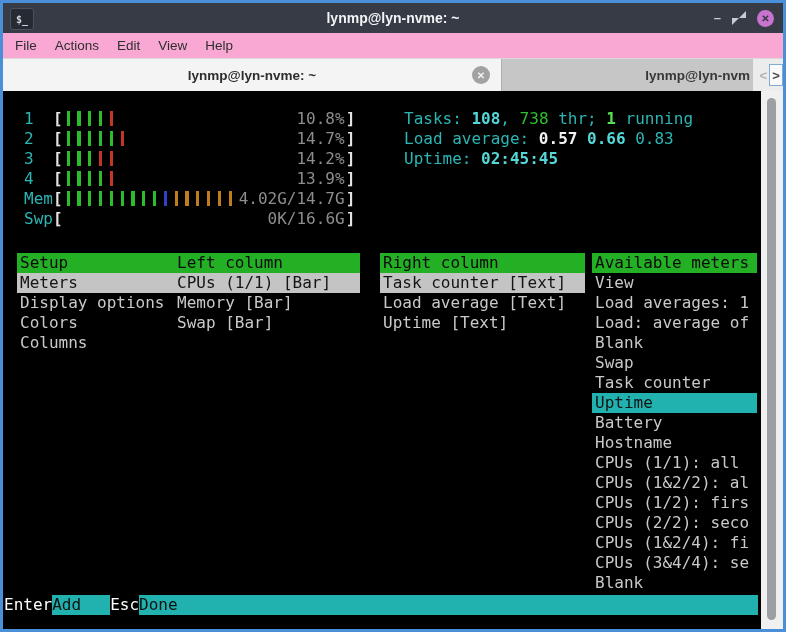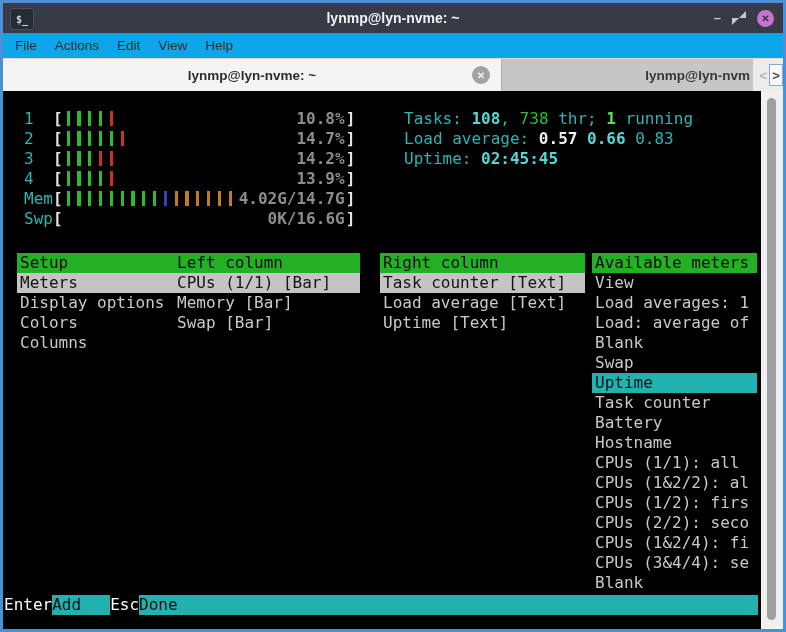--- a/index.html
+++ b/index.html
@@ -19,21 +19,21 @@
   .btn-min{color:#c6cbd2;font-weight:bold;font-size:13px;line-height:10px;cursor:default;}
   .btn-max{width:14px;height:14px;position:relative;}
   .btn-max .tri-ne{position:absolute;right:0;top:0;width:0;height:0;
     border-left:7px solid transparent;border-top:7px solid #c6cbd2;transform:rotate(90deg);}
   .btn-max .tri-sw{position:absolute;left:0;bottom:0;width:0;height:0;
     border-right:7px solid transparent;border-bottom:7px solid #c6cbd2;transform:rotate(90deg);}
   .btn-close{width:17px;height:17px;border-radius:50%;background:#c873cf;color:#2f343e;
     font-size:10px;font-weight:bold;display:flex;align-items:center;justify-content:center;}
 
   
-  .menubar{height:26px;background:#0ea5e9;border-bottom:1px solid #dadada;
+  .menubar{height:26px;background:#f9a8d4;border-bottom:1px solid #dadada;
     display:flex;align-items:center;padding-left:3px;box-sizing:border-box;flex:none;}
   .menu-item{padding:0 9px;font-size:13.5px;color:#2e2e2e;}
 
   
   .tabbar{height:32px;background:#d0d0d0;display:flex;flex:none;}
   .tab{box-sizing:border-box;height:32px;display:flex;align-items:center;}
   .tab.active{width:499px;background:#f4f4f4;border-right:1px solid #b0b0b0;
     justify-content:center;position:relative;}
   .tab-title{font-size:13.5px;font-weight:bold;color:#2d2d2d;white-space:nowrap;}
   .tab-close{position:absolute;right:11px;top:7px;width:18px;height:18px;border-radius:50%;
@@ -55,21 +55,21 @@
   .thumb{position:absolute;left:6px;top:7px;width:9px;height:522px;background:#9da0a3;border-radius:5px;}
 
   
   .meter-row{position:absolute;left:21px;height:20px;display:flex;white-space:pre;}
   .meter-label{display:inline-block;width:29px;color:#2bb5b5;}
   .bracket{color:#e4e4e4;font-weight:bold;}
   .bar-area{position:relative;display:inline-block;width:283px;height:20px;}
   .bar{position:absolute;top:2px;width:3.2px;height:15px;}
   .bar.green{background:#2bbd2b}.bar.red{background:#c23528}
   .bar.blue{background:#3142c6}.bar.orange{background:#c07d1f}
-  .meter-value{position:absolute;right:1px;top:0;color:#8d8d8d;font-weight:bold;}
+  .meter-value{position:absolute;right:1px;top:0;color:#8d8d8d;font-weight:normal;}
 
   
   .info-line{position:absolute;left:401px;white-space:pre;text-align:right;}
   .c-cyan{color:#2bb5b5}
   .c-bcyan{color:#56d7d7;font-weight:bold}
   .c-green{color:#2fbf2f}
   .c-bgreen{color:#57e057;font-weight:bold}
   .c-bwhite{color:#f0f0f0;font-weight:bold}
 
   
@@ -182,22 +182,22 @@
         </div>
       </div>
       <div class="panel" id="panel-3">
         <div class="panel-header">Available meters</div>
         <div>
           <div class="panel-item" data-sel="">View</div>
             <div class="panel-item" data-sel="">Load averages: 1</div>
             <div class="panel-item" data-sel="">Load: average of</div>
             <div class="panel-item" data-sel="">Blank</div>
             <div class="panel-item" data-sel="">Swap</div>
+            <div class="panel-item" data-sel="">Task counter</div>
             <div class="panel-item" data-sel="cyan">Uptime</div>
-            <div class="panel-item" data-sel="">Task counter</div>
             <div class="panel-item" data-sel="">Battery</div>
             <div class="panel-item" data-sel="">Hostname</div>
             <div class="panel-item" data-sel="">CPUs (1/1): all</div>
             <div class="panel-item" data-sel="">CPUs (1&amp;2/2): al</div>
             <div class="panel-item" data-sel="">CPUs (1/2): firs</div>
             <div class="panel-item" data-sel="">CPUs (2/2): seco</div>
             <div class="panel-item" data-sel="">CPUs (1&amp;2/4): fi</div>
             <div class="panel-item" data-sel="">CPUs (3&amp;4/4): se</div>
             <div class="panel-item" data-sel="">Blank</div>
         </div>

